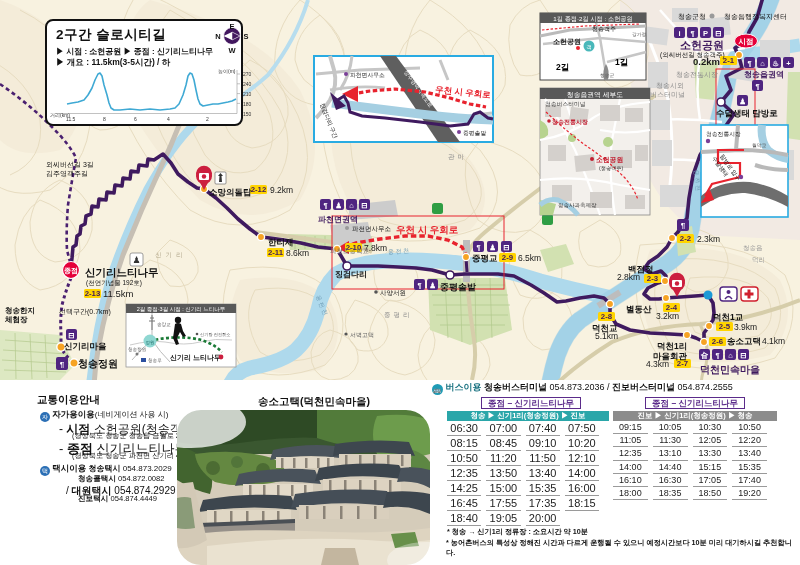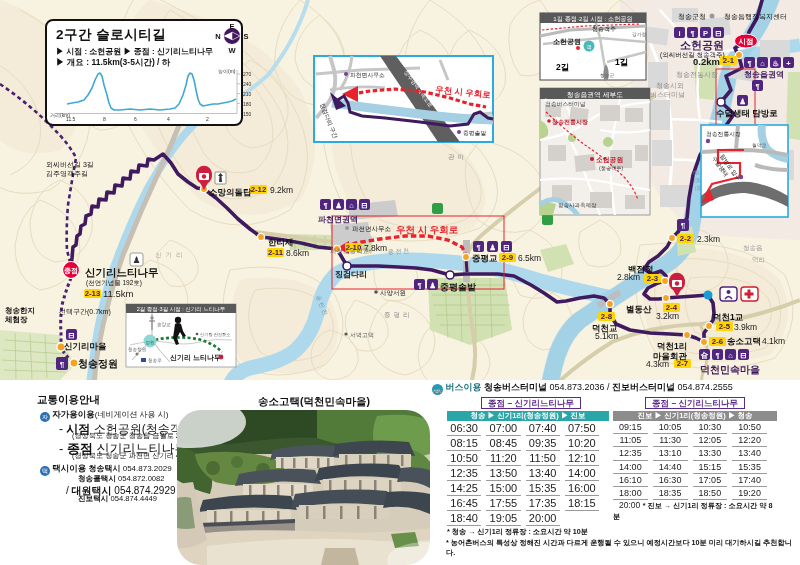--- a/index.html
+++ b/index.html
@@ -703,21 +703,21 @@
 <tbody>
             <tr style="height:14.2px;">
               <td style="border-bottom:1px solid #9a9a9a;">06:30</td>
               <td style="border-bottom:1px solid #9a9a9a;">07:00</td>
               <td style="border-bottom:1px solid #9a9a9a;">07:40</td>
               <td style="border-bottom:1px solid #9a9a9a;">07:50</td>
             </tr>
 <tr style="height:14.2px;">
               <td style="border-bottom:1px solid #9a9a9a;">08:15</td>
               <td style="border-bottom:1px solid #9a9a9a;">08:45</td>
-              <td style="border-bottom:1px solid #9a9a9a;">09:35</td>
+              <td style="border-bottom:1px solid #9a9a9a;">09:10</td>
               <td style="border-bottom:1px solid #9a9a9a;">10:20</td>
             </tr>
 <tr style="height:14.2px;">
               <td style="border-bottom:1px solid #9a9a9a;">10:50</td>
               <td style="border-bottom:1px solid #9a9a9a;">11:20</td>
               <td style="border-bottom:1px solid #9a9a9a;">11:50</td>
               <td style="border-bottom:1px solid #9a9a9a;">12:10</td>
             </tr>
 <tr style="height:14.2px;">
               <td style="border-bottom:1px solid #9a9a9a;">12:35</td>
@@ -783,18 +783,17 @@
               <td style="border-bottom:1px solid #9a9a9a;">17:40</td>
             </tr>
 <tr style="height:13.2px;">
               <td style="border-bottom:1px solid #9a9a9a;">18:00</td>
               <td style="border-bottom:1px solid #9a9a9a;">18:35</td>
               <td style="border-bottom:1px solid #9a9a9a;">18:50</td>
               <td style="border-bottom:1px solid #9a9a9a;">19:20</td>
             </tr>
 </tbody>
         </table>
-<div style="font-size:8.5px;color:#222;"><span style="margin-left:6px;">20:00</span> <b style="font-size:7.2px;color:#111;">* 진보 → 신기1리 정류장 : 소요시간 약 8분</b></div>
 </div>
 
 <div class="abs" style="left:446px;top:538px;font-size:7.2px;color:#111;"><b>* 농어촌버스의 특성상 정해진 시간과 다르게 운행될  수 있으니 예정시간보다 10분 미리 대기하시길 추천합니다.</b></div>
 </div>
 </div>
 
 </body></html>

